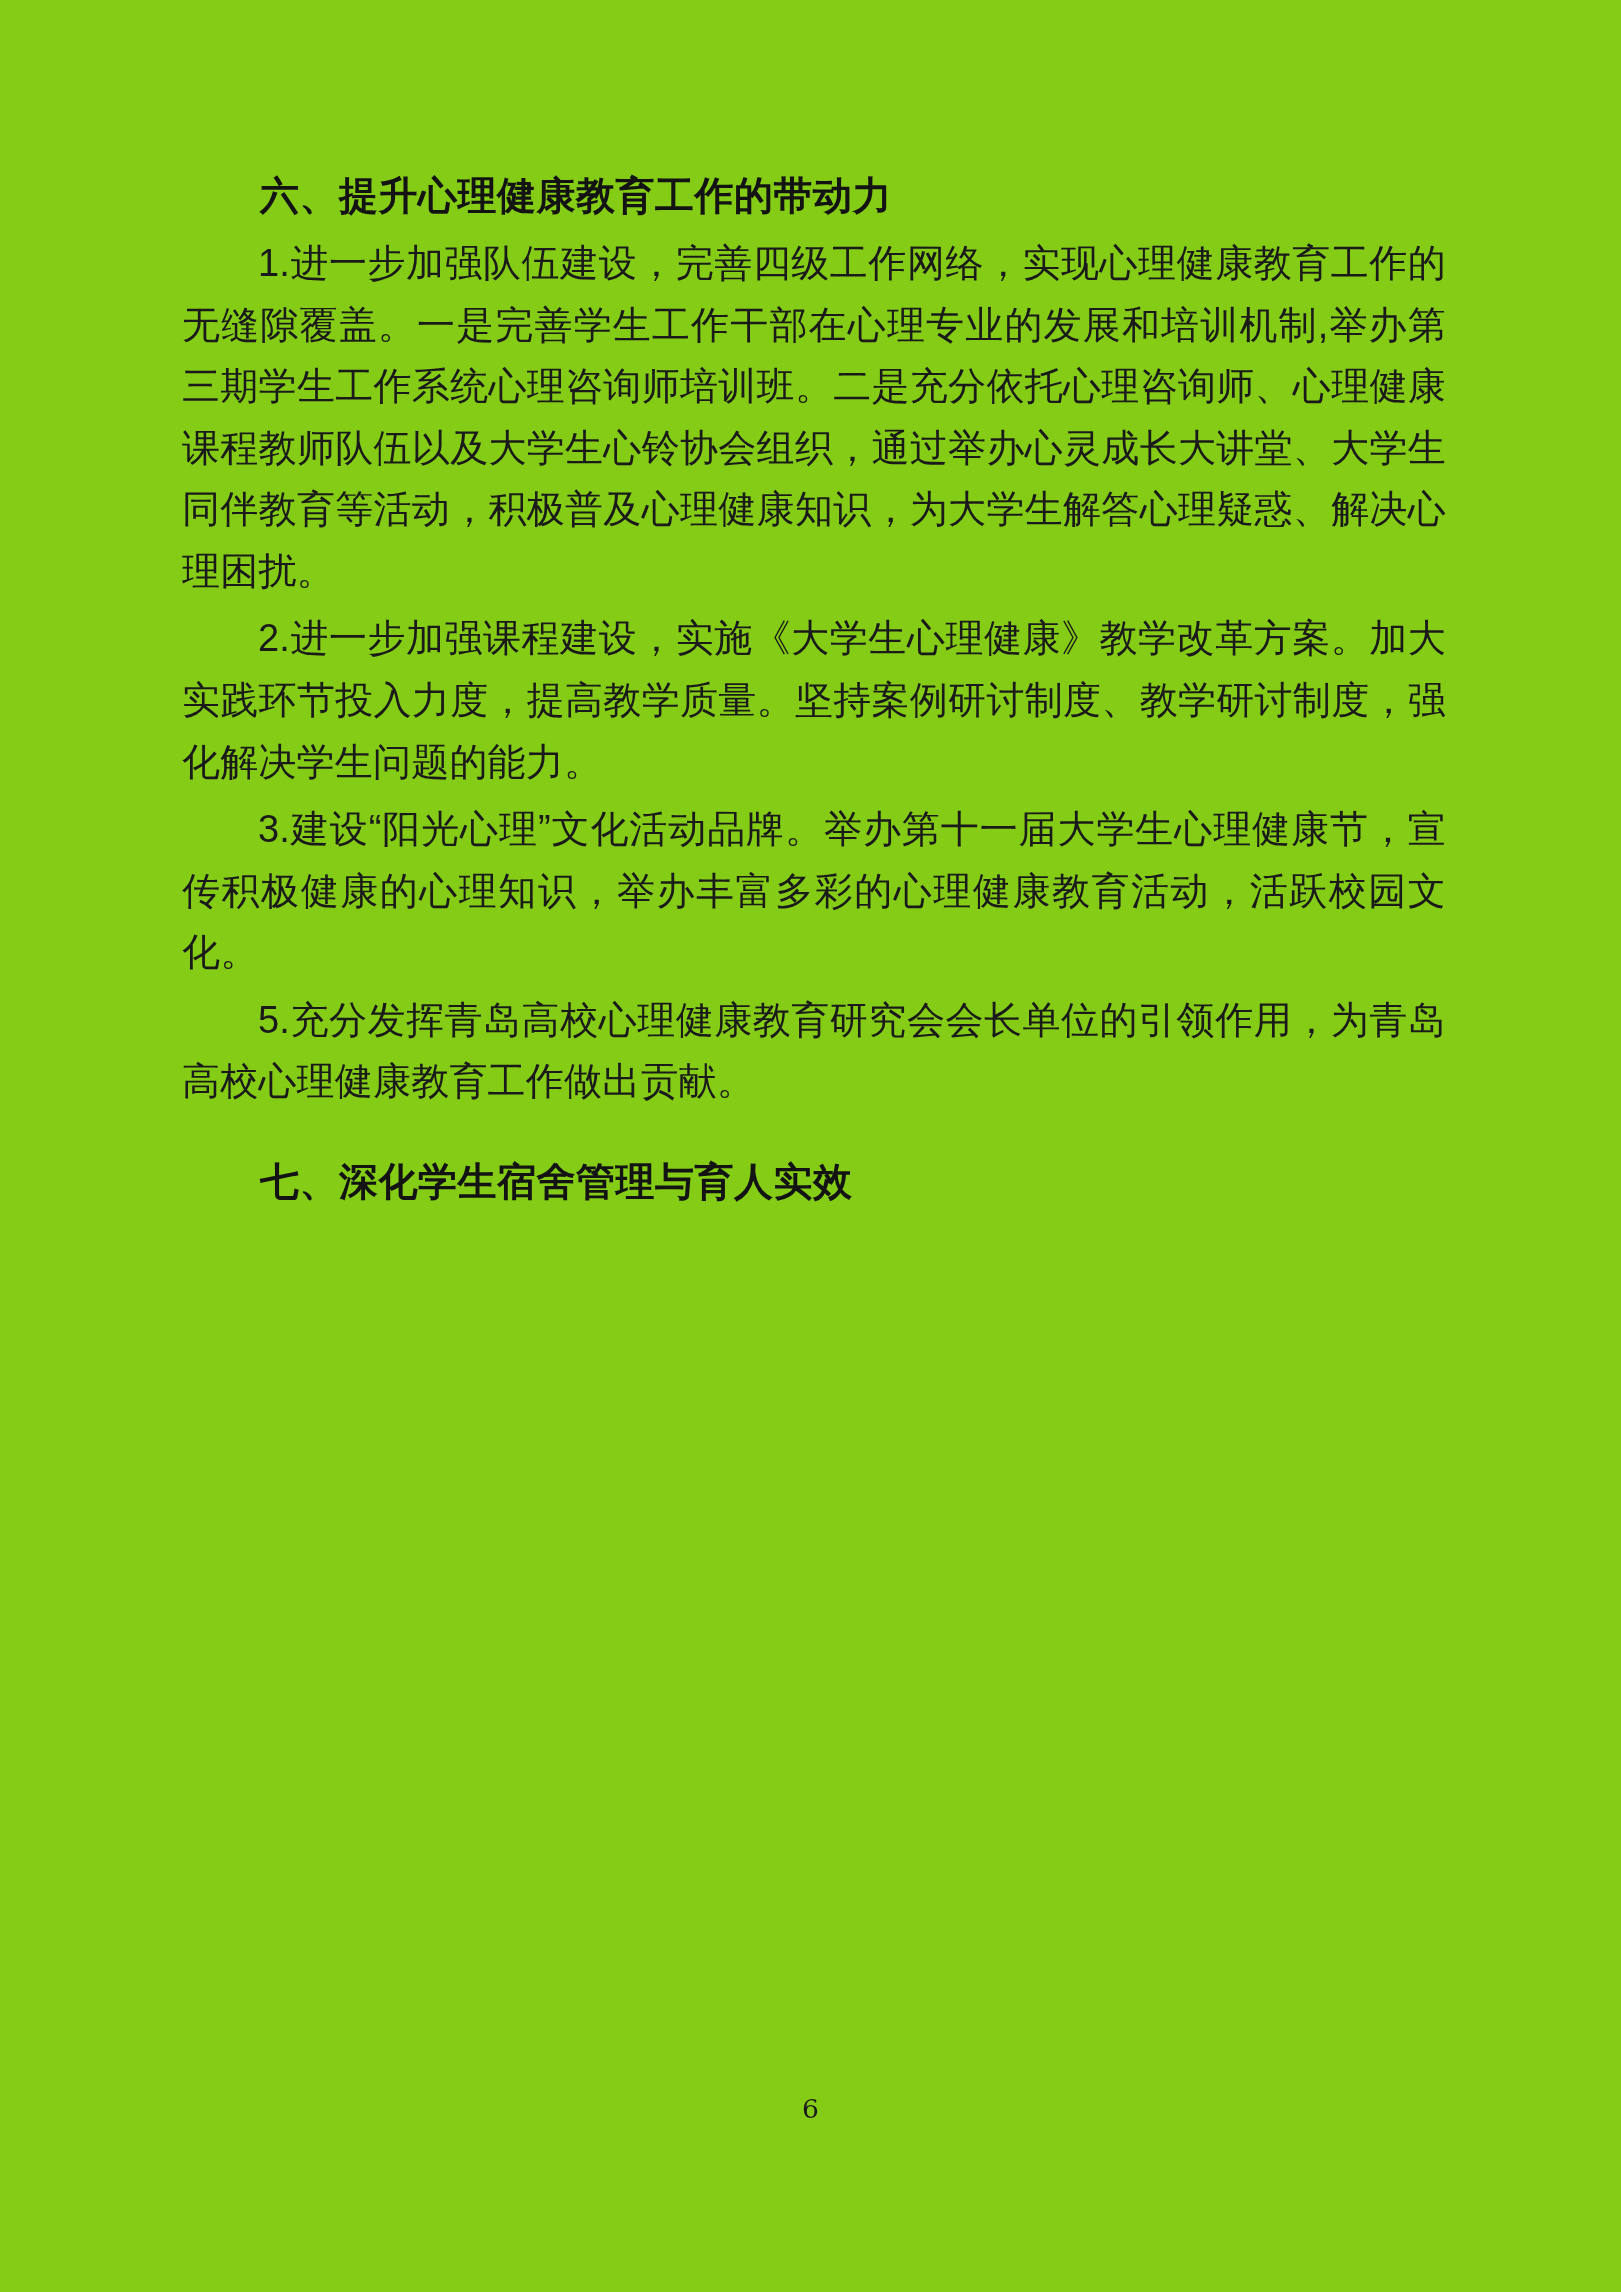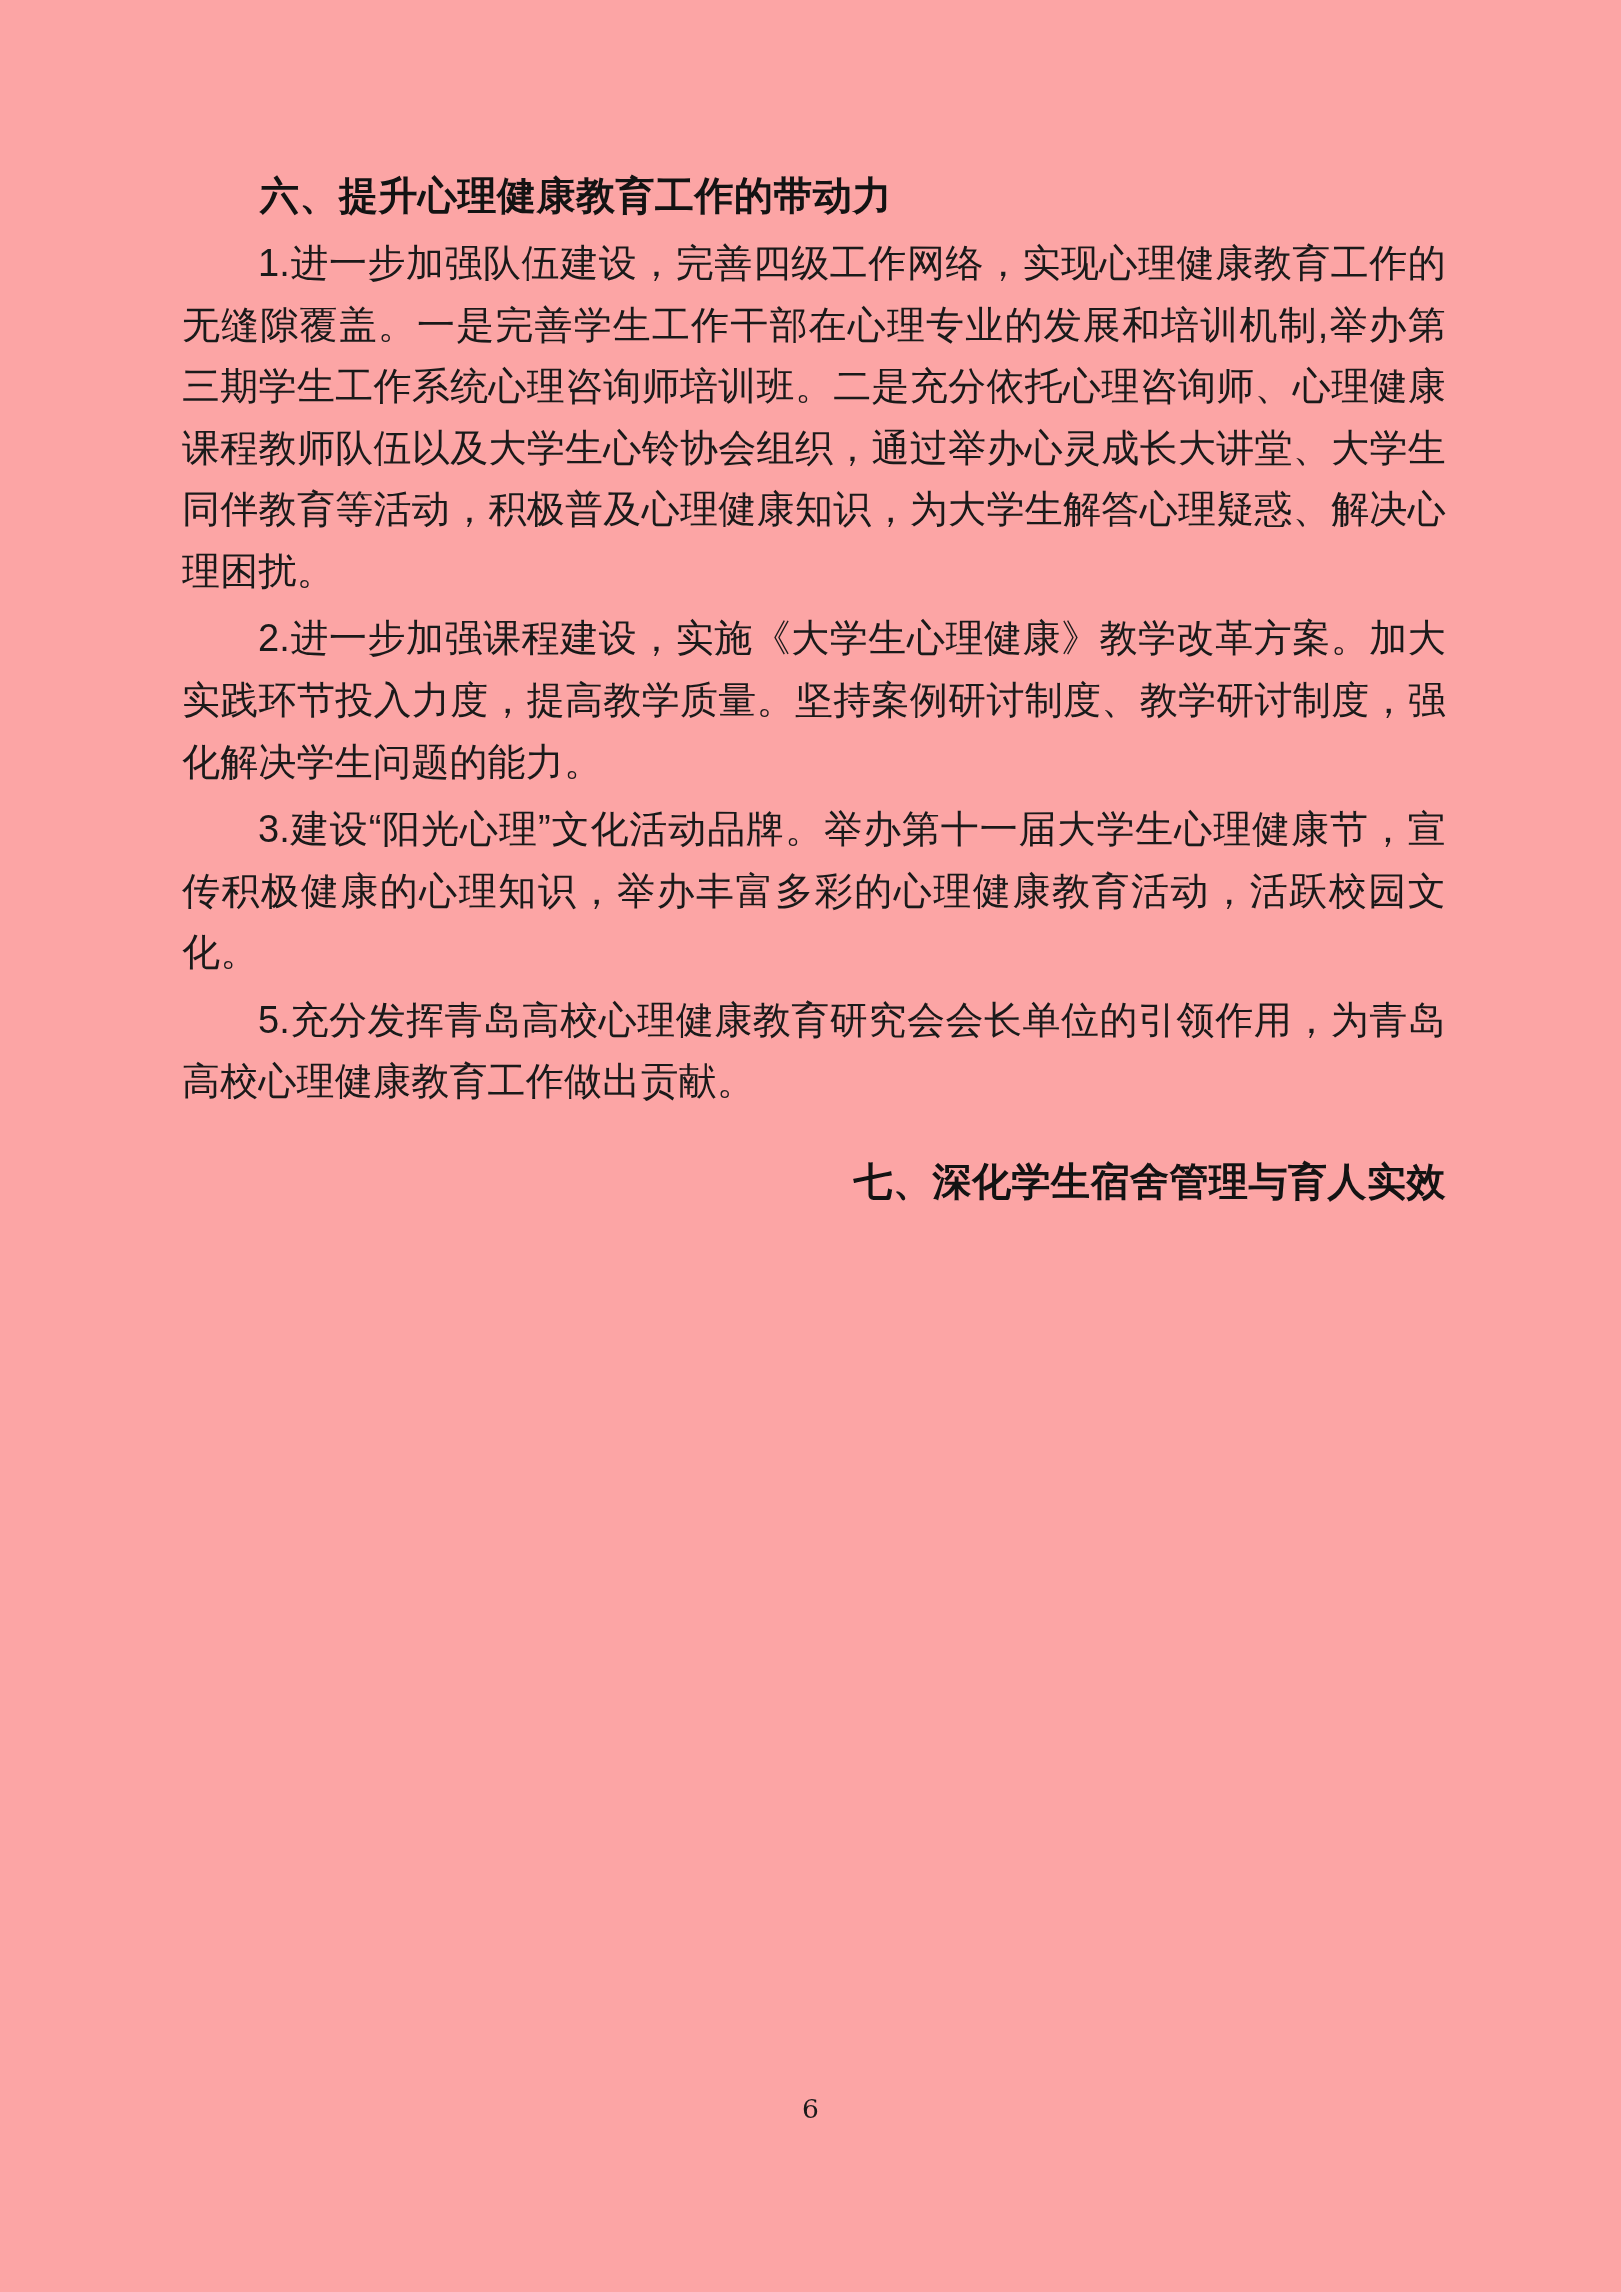--- a/index.html
+++ b/index.html
@@ -4,21 +4,21 @@
 <style>
   html, body {
     margin: 0;
     padding: 0;
     background: #ffffff;
   }
   .page {
     position: relative;
     width: 1621px;
     height: 2293px;
-    background: #fca5a5;
+    background: #84cc16;
     margin: 0 auto;
     overflow: hidden;
     box-sizing: border-box;
   }
   .content {
     position: absolute;
     left: 182px;
     top: 172px;
     width: 1264px;
   }
@@ -27,21 +27,20 @@
     font-weight: bold;
     font-size: 39px;
     line-height: 1.22;
     color: #131313;
     text-indent: 78px;
     margin: 0 0 13.7px 0;
     letter-spacing: 0.5px;
   }
   .heading-2 {
     margin-top: 45px;
-    text-align: right;
   }
   .para {
     font-family: Liberation Sans, sans-serif;
     font-size: 38px;
     line-height: 1.62;
     color: #1a1a1a;
     text-indent: 76px;
     margin: 0 0 5.9px 0;
     text-align: justify;
     text-justify: inter-ideograph;

